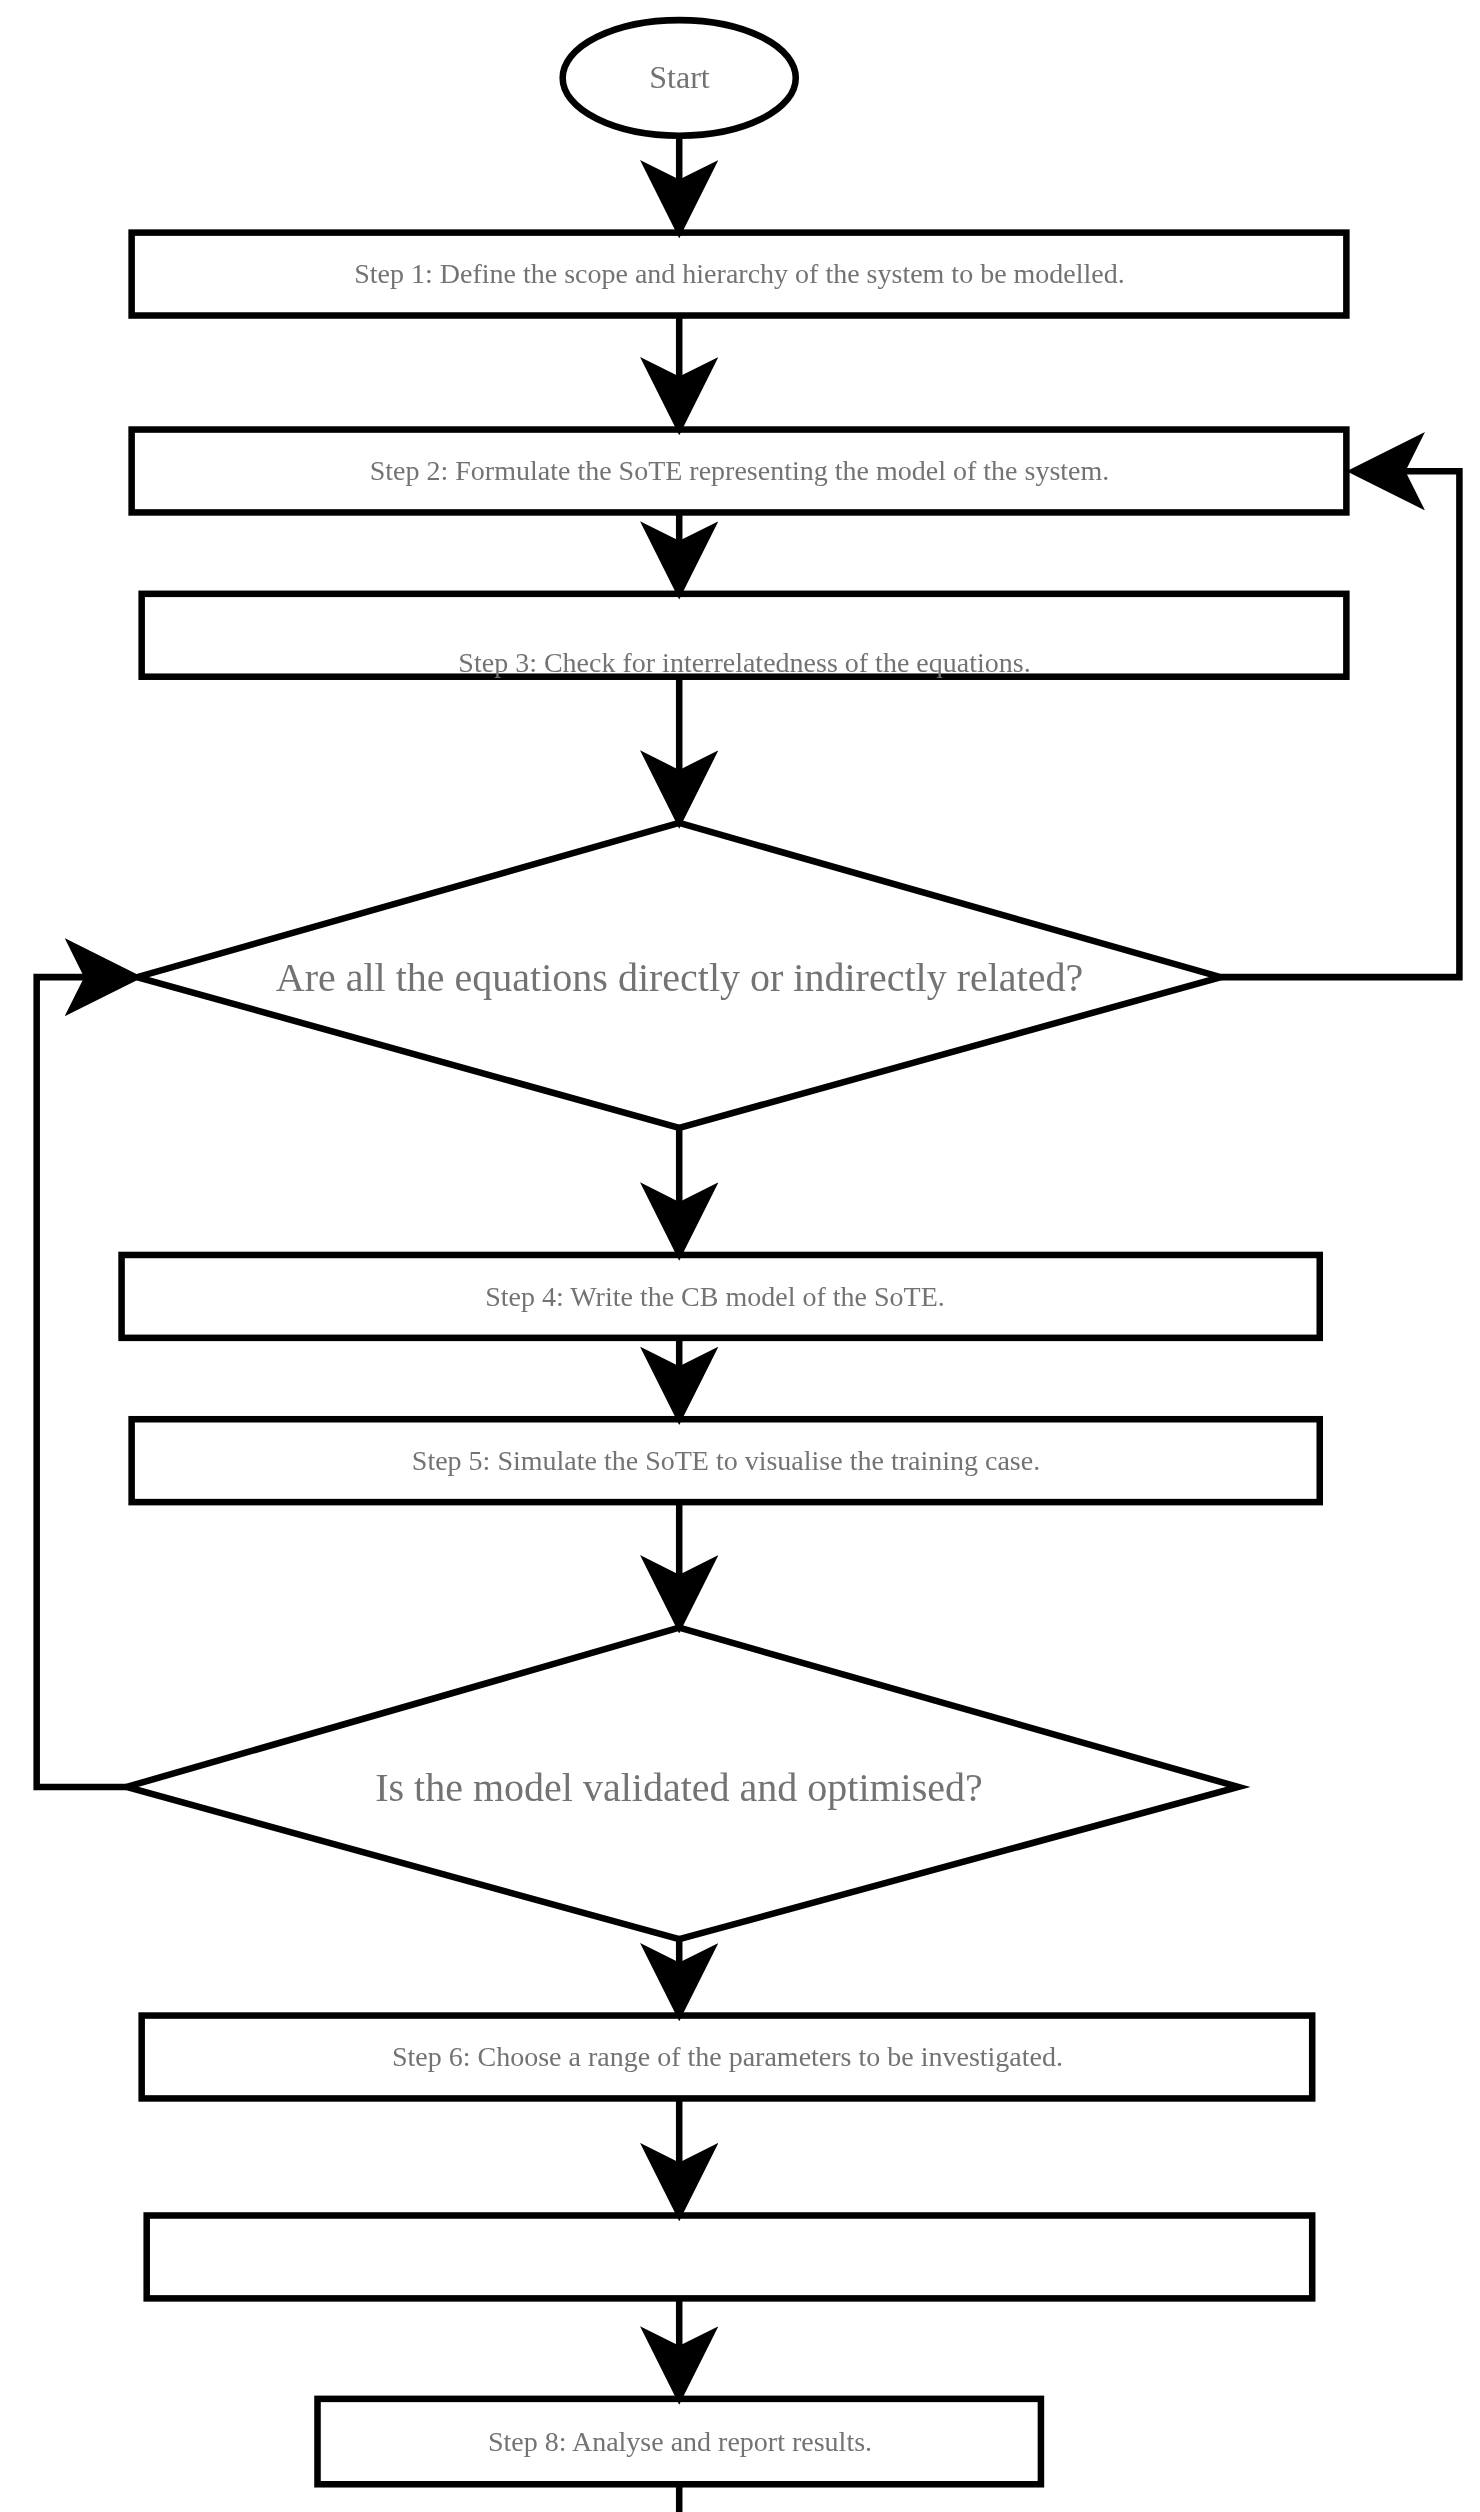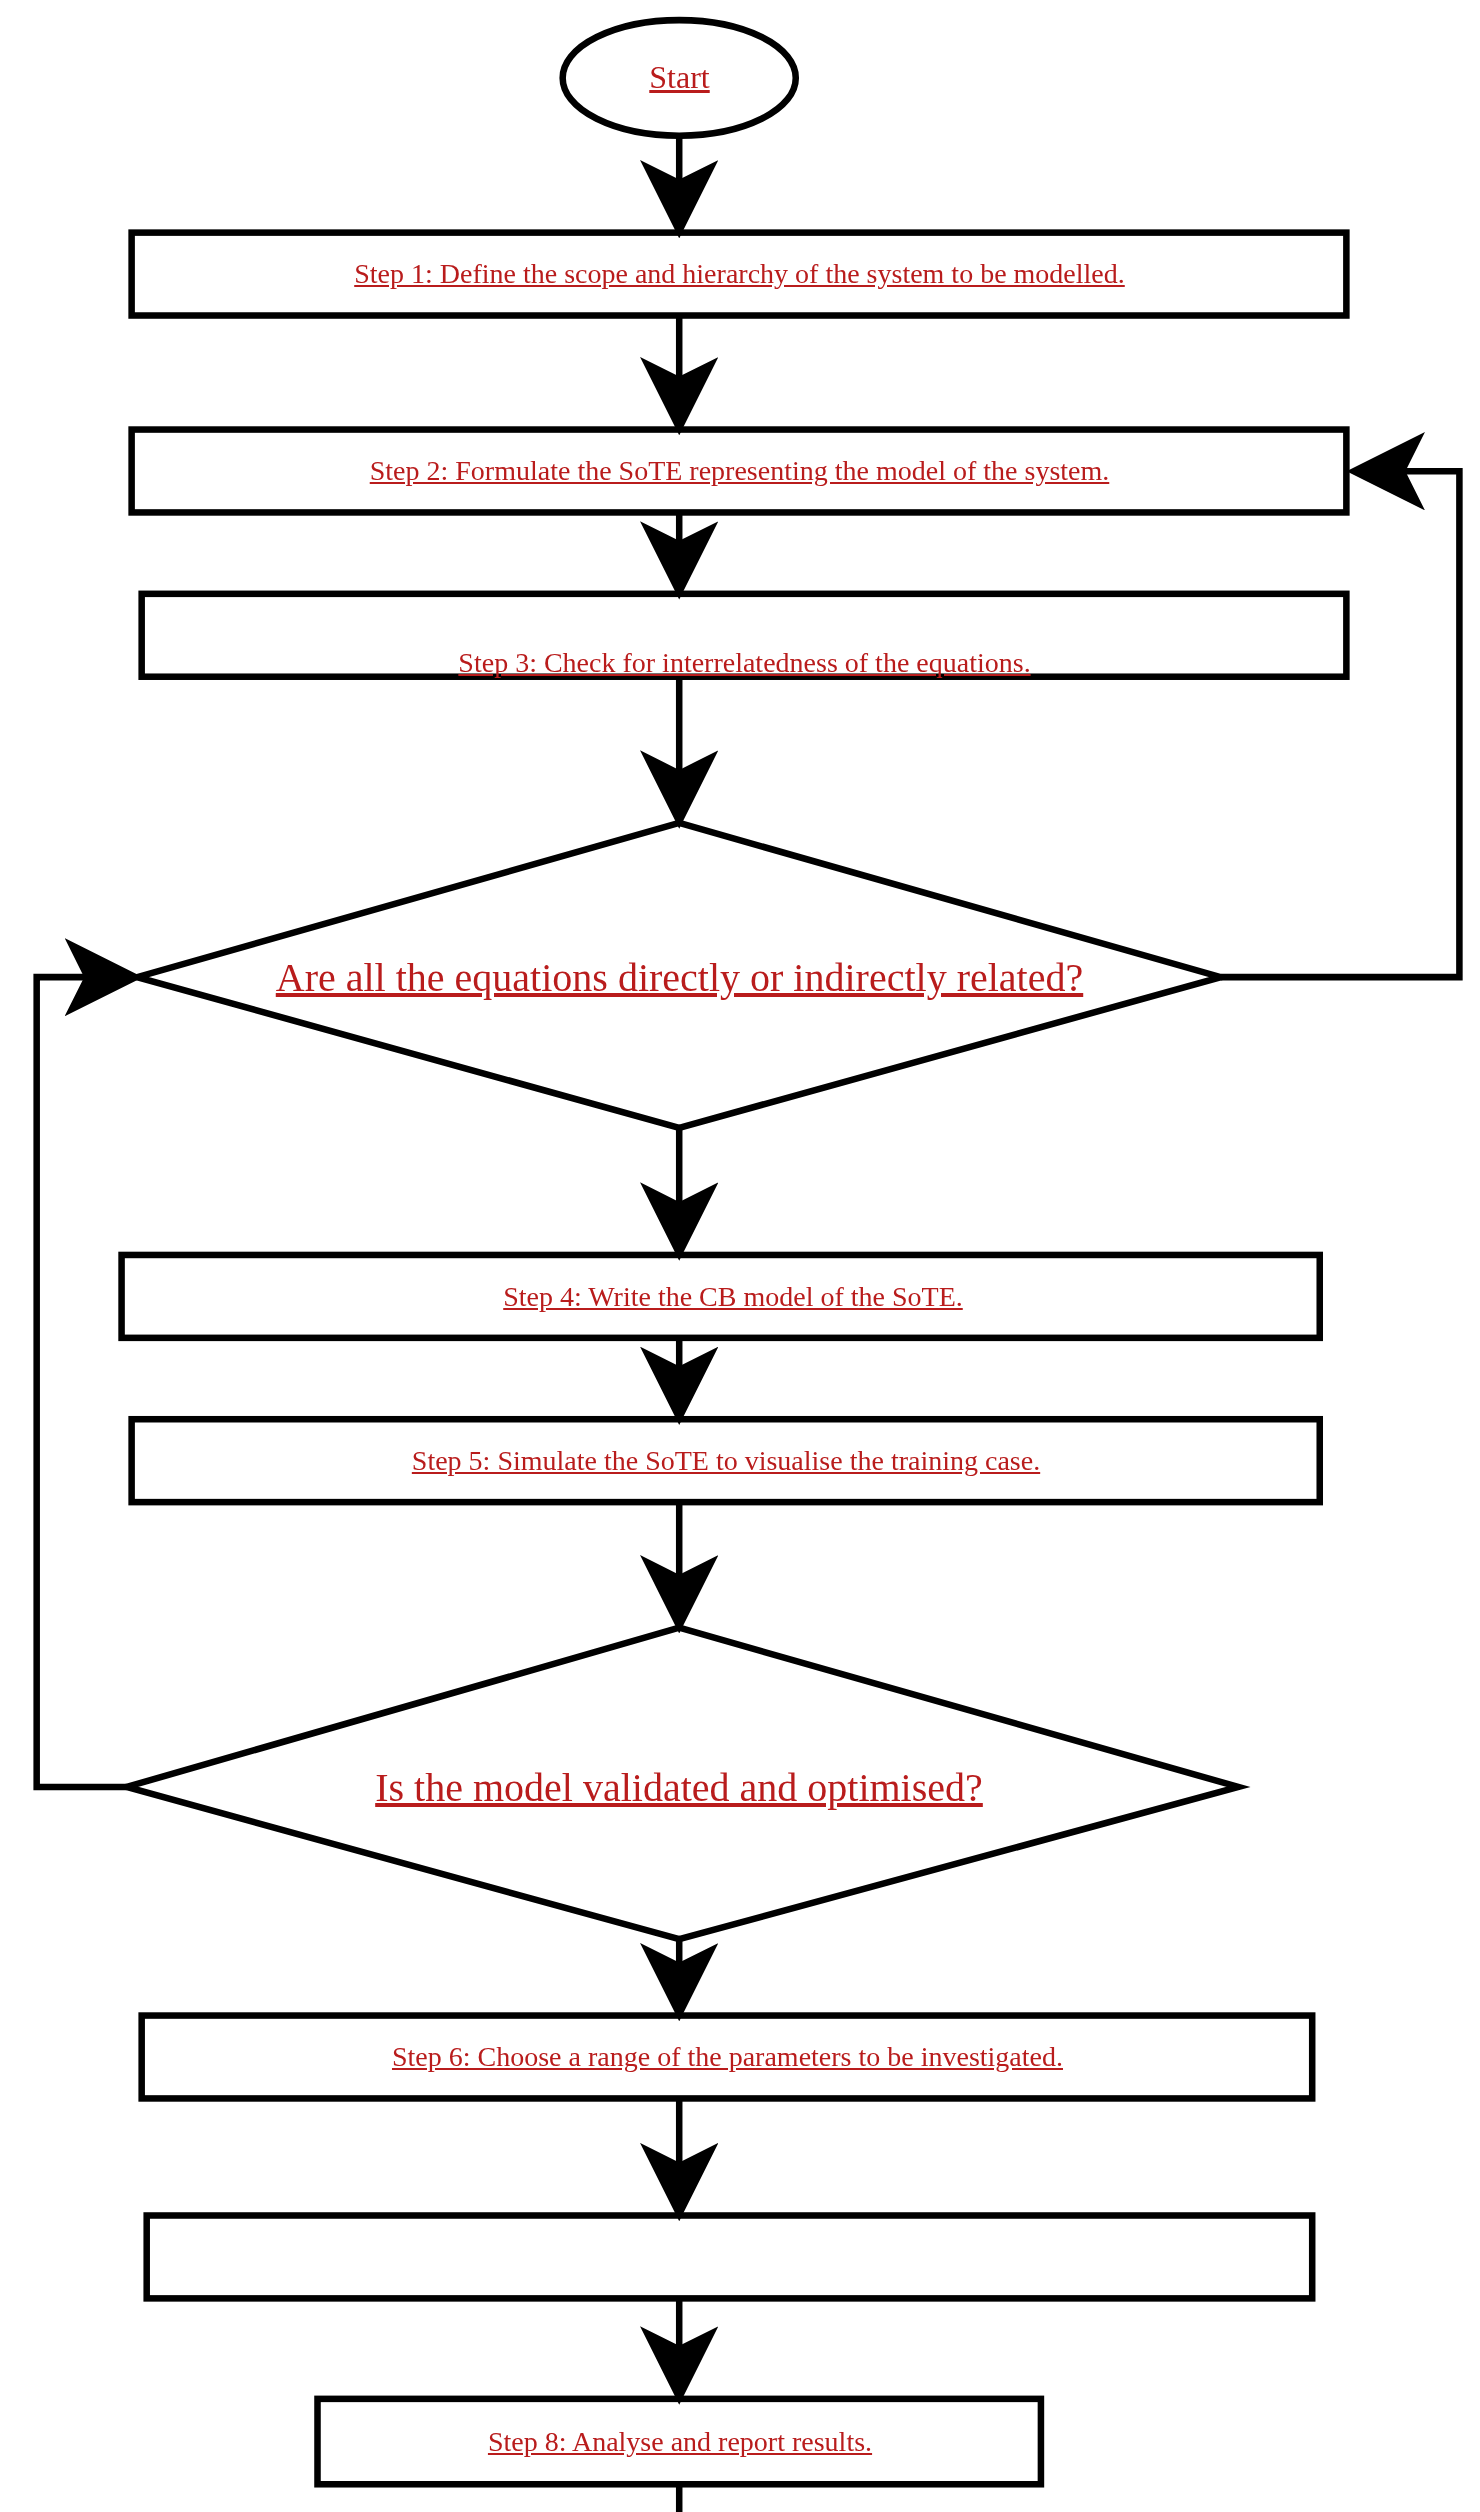--- a/index.html
+++ b/index.html
@@ -23,25 +23,24 @@
     top: 0;
     width: 1480px;
     height: 2741px;
   }
   .node-text {
     position: absolute;
     display: flex;
     align-items: center;
     justify-content: center;
     text-align: right;
-    color: #b91c1c;
+    color: #737373;
     font-family: "Liberation Serif", "DejaVu Serif", serif;
     white-space: nowrap;
     pointer-events: none;
-    text-decoration: underline;
   }
   .terminal-text {
     font-size: 32px;
   }
   .process-text {
     font-size: 28px;
   }
   .decision-text {
     font-size: 40px;
   }
@@ -114,21 +113,21 @@
   <div class="node-text terminal-text" style="left:563px; top:55px; width:233px; height:45px;">Start</div>
 
   <div class="node-text process-text" style="left:132px; top:251px; width:1215px; height:45px;">Step 1: Define the scope and hierarchy of the system to be modelled.</div>
 
   <div class="node-text process-text" style="left:132px; top:448px; width:1215px; height:45px;">Step 2: Formulate the SoTE representing the model of the system.</div>
 
   <div class="node-text process-text" style="left:142px; top:612px; width:1205px; height:45px;margin-top:28px;">Step 3: Check for interrelatedness of the equations.</div>
 
   <div class="node-text decision-text" style="left:202px; top:955px; width:955px; height:45px;">Are all the equations directly or indirectly related?</div>
 
-  <div class="node-text process-text" style="left:134px; top:1274px; width:1198px; height:45px;">Step 4: Write the CB model of the SoTE.</div>
+  <div class="node-text process-text" style="left:116px; top:1274px; width:1198px; height:45px;">Step 4: Write the CB model of the SoTE.</div>
 
   <div class="node-text process-text" style="left:132px; top:1438px; width:1188px; height:45px;">Step 5: Simulate the SoTE to visualise the training case.</div>
 
   <div class="node-text decision-text" style="left:227px; top:1765px; width:904px; height:45px;">Is the model validated and optimised?</div>
 
   <div class="node-text process-text" style="left:142px; top:2034px; width:1171px; height:45px;">Step 6: Choose a range of the parameters to be investigated.</div>
 
 
   <div class="node-text process-text" style="left:318px; top:2419px; width:724px; height:45px;">Step 8: Analyse and report results.</div>
 

